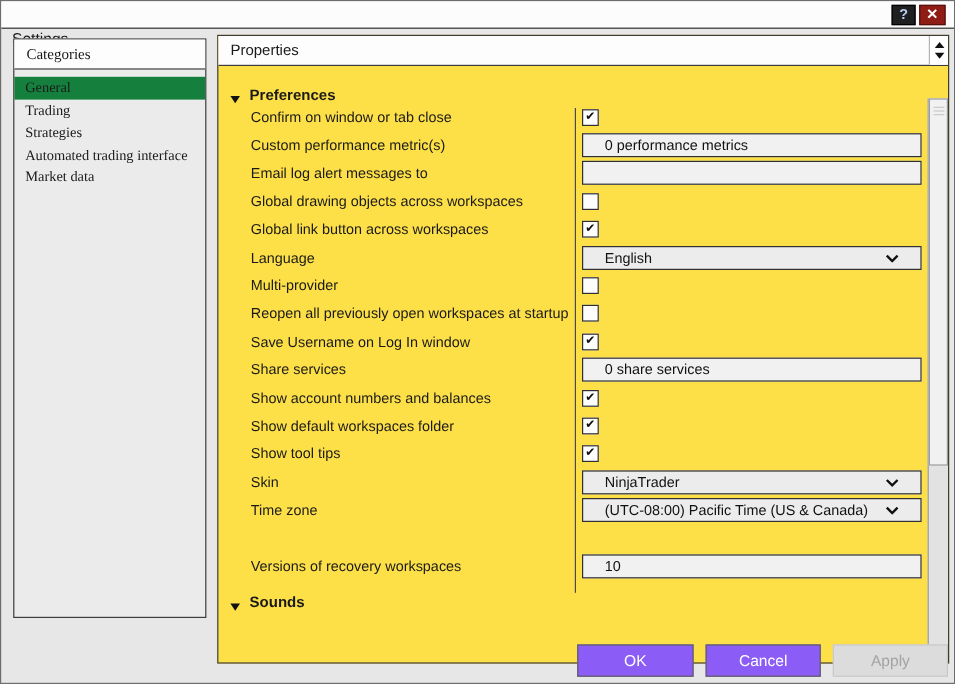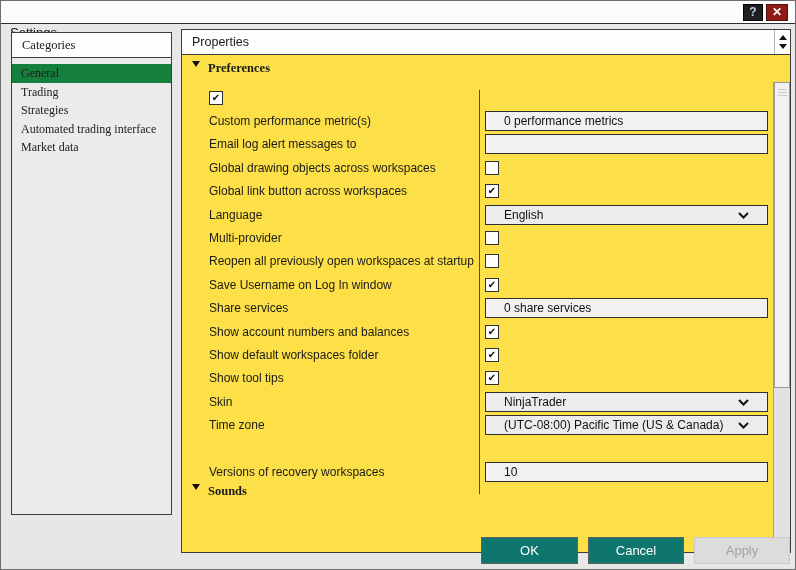--- a/index.html
+++ b/index.html
@@ -28,21 +28,21 @@
     display:flex;align-items:center;padding-left:10px;font-size:12.5px;position:relative;
   }
   #categories-panel{left:10px;top:31px;width:161px;height:483px;font-family:Liberation Serif, serif;}
   #properties-panel{left:180px;top:28px;width:610px;height:524px;background:#fde047;}
   
   .cat-list{padding-top:6px;}
   .cat-item{height:18.5px;line-height:18.5px;padding-left:9px;font-size:12px;white-space:nowrap;overflow:hidden;}
   .cat-item.selected{background:#15803d;}
   
   .prop-content{position:absolute;top:26px;left:0;right:0;bottom:0;padding-top:5px;overflow:hidden;}
-  .section-header{display:flex;align-items:flex-start;height:25px;padding-left:10px;font-family:Liberation Serif, serif;}
+  .section-header{display:flex;align-items:flex-end;height:25px;padding-left:10px;}
   .section-header .tri{
     width:0;height:0;border-left:4.5px solid transparent;border-right:4.5px solid transparent;
     border-top:6px solid #111;margin-right:8px;
   }
   .section-label{font-weight:bold;font-size:12.5px;}
   .prop-row{display:flex;align-items:center;height:23.4px;padding-left:27px;}
   .prop-label{flex:0 0 276px;font-size:12px;white-space:nowrap;overflow:hidden;}
   .prop-ctrl{width:283px;display:flex;align-items:center;}
   .cb{
     width:14px;height:14px;background:#fdfdfd;border:1px solid #2f2f2f;
@@ -60,21 +60,21 @@
     display:flex;flex-direction:column;align-items:center;justify-content:center;gap:4px;
   }
   .spin-up{width:0;height:0;border-left:4px solid transparent;border-right:4px solid transparent;border-bottom:5px solid #111;}
   .spin-down{width:0;height:0;border-left:4px solid transparent;border-right:4px solid transparent;border-top:5px solid #111;}
   .vscroll{position:absolute;right:0;top:26px;bottom:0;width:17px;background:#e2e2e2;border-left:1px solid #9b9b9b;}
   .vthumb{position:absolute;top:0;left:0;right:0;height:306px;background:#f1f1f1;border:1px solid #9b9b9b;}
   .vthumb .grip{position:absolute;top:4px;left:0;right:0;}
   .vthumb .grip div{width:9px;height:1px;background:#c9c9c9;margin:2px auto;}
   
   .btn{
-    position:absolute;top:536px;height:27px;border:1px solid #5f5f5f;background:#0f766e;color:#fff;
+    position:absolute;top:536px;height:27px;border:1px solid #5f5f5f;background:#8b5cf6;color:#fff;
     font-size:13px;font-family:"Liberation Sans",sans-serif;text-align:center;line-height:25px;cursor:default;
   }
   #btn-ok{left:480px;width:97px;}
   #btn-cancel{left:587px;width:96px;}
   #btn-apply{left:693px;width:96px;background:#dcdcdc;color:#a3a3a3;border-color:#c9c9c9;}
 </style>
 </head>
 <body>
 
 <div class="window">
@@ -110,20 +110,21 @@
         <span class="spin-down"></span>
       </span>
     </div>
     <div class="prop-content">
       <div id="prop-rows">
           <div class="section-header">
             <span class="tri"></span>
             <span class="section-label">Preferences</span>
           </div>
           <div class="prop-row">
+            <span class="prop-label">Confirm on window or tab close</span>
             <div class="prop-ctrl">
               <span class="cb"><span>✔</span></span>
             </div>
           </div>
           <div class="prop-row">
             <span class="prop-label">Custom performance metric(s)</span>
             <div class="prop-ctrl">
               <div class="field">
                 <span>0 performance metrics</span>
               </div>

